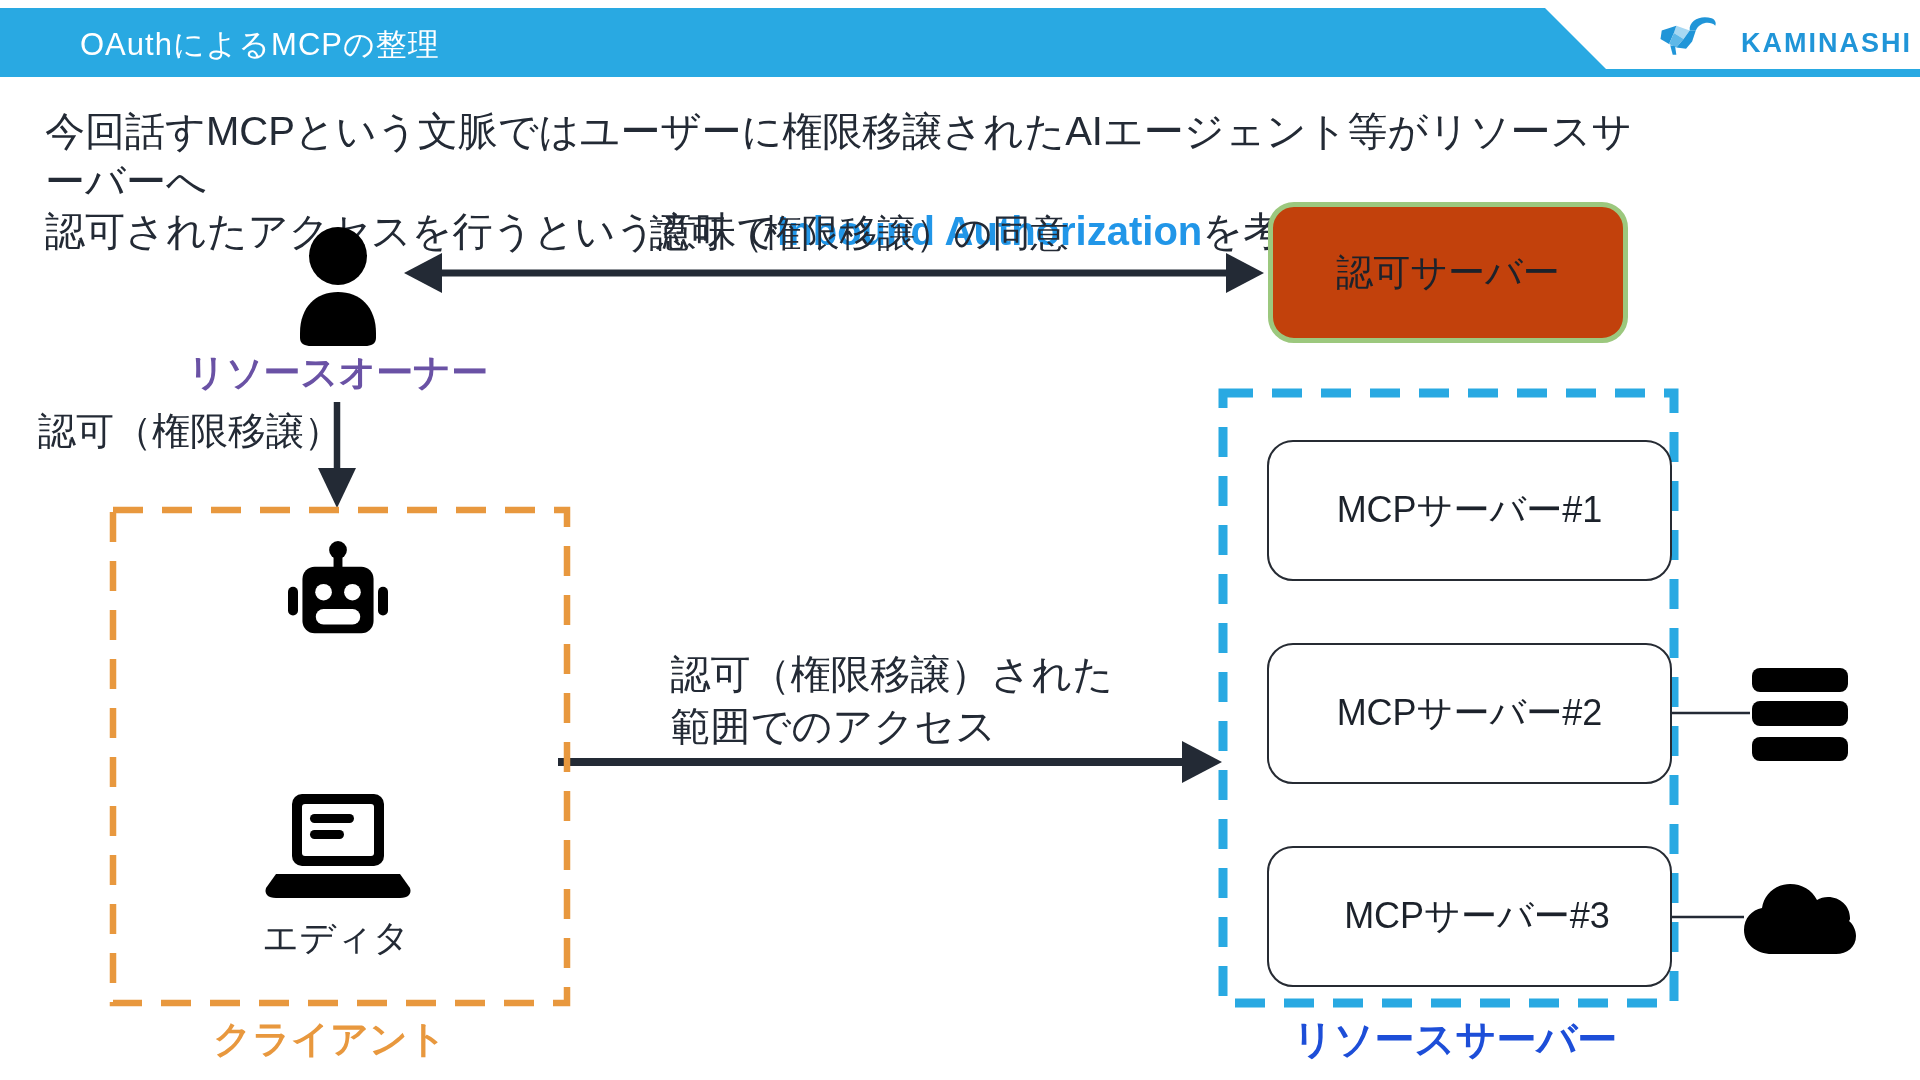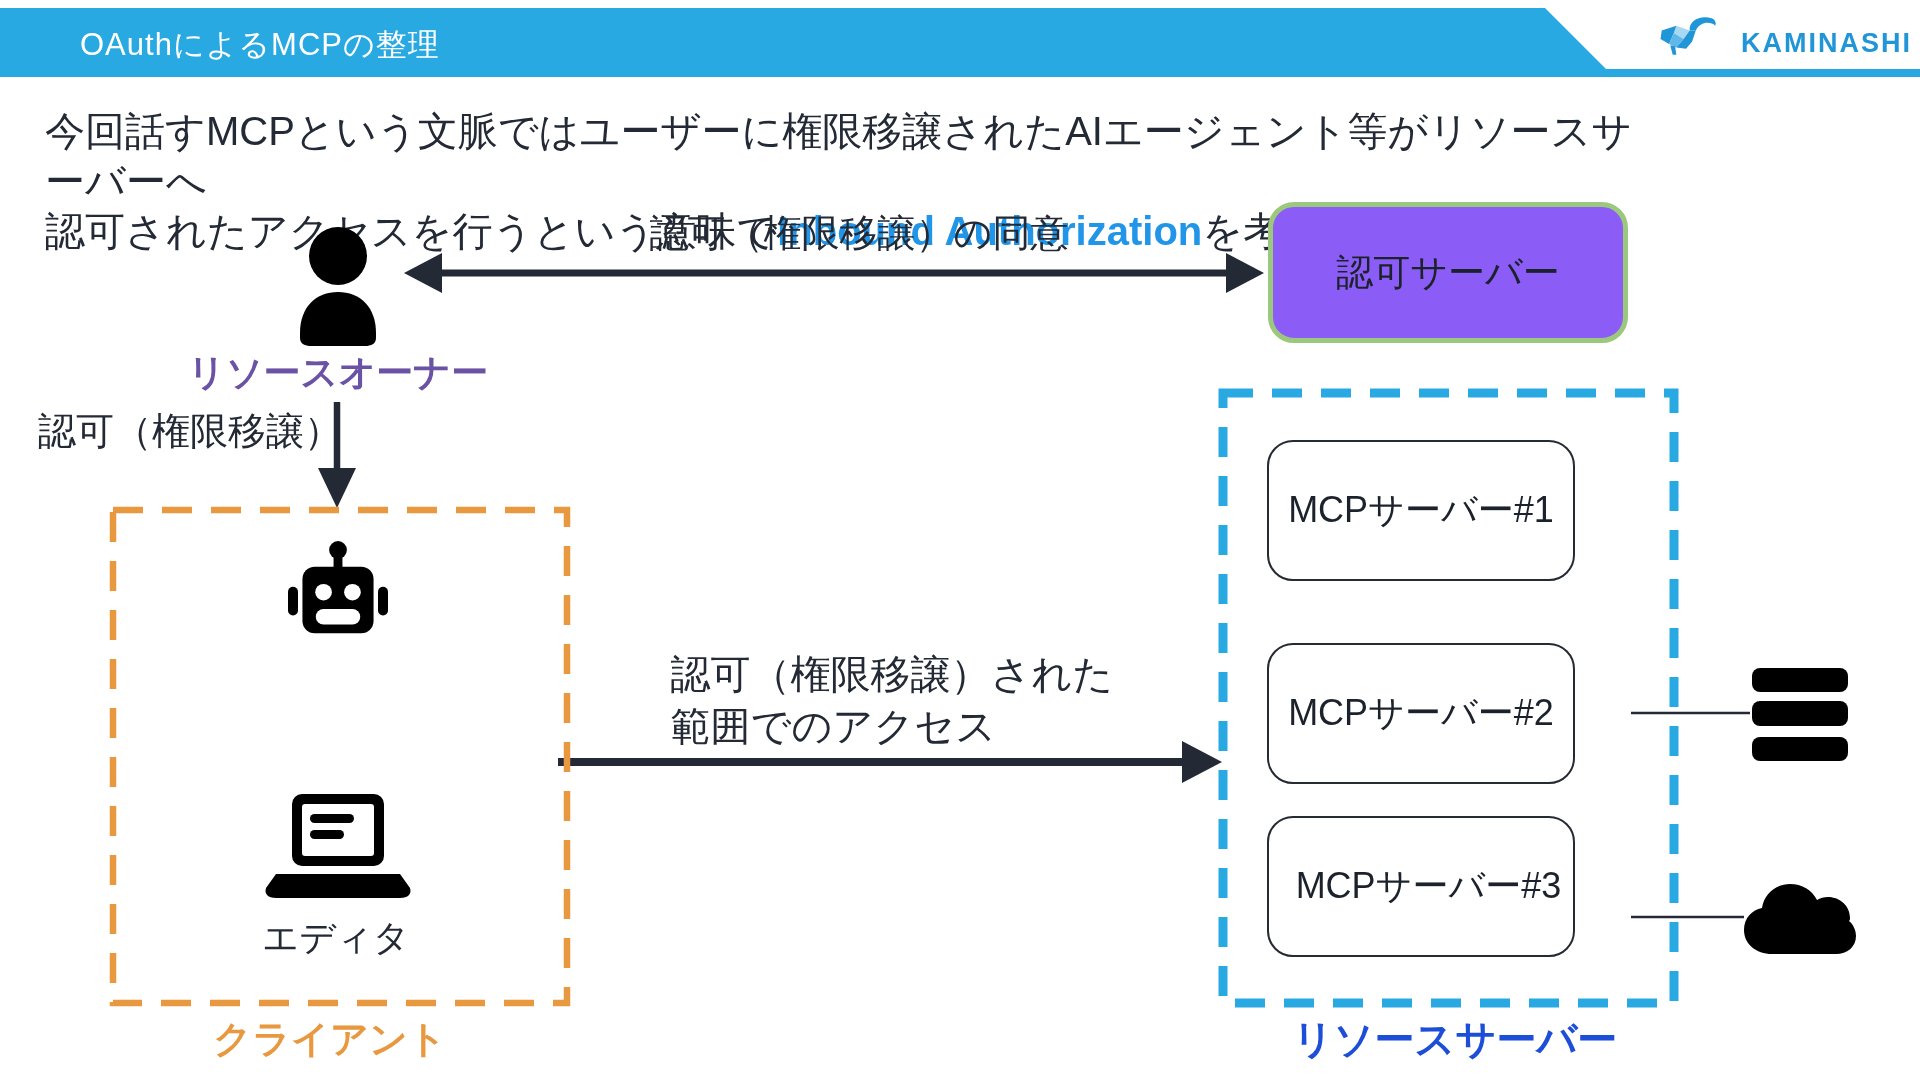--- a/index.html
+++ b/index.html
@@ -30,26 +30,26 @@
   .lbl{position:absolute;white-space:nowrap;}
   .lbl.center{transform:translateX(-50%);}
   .edge-label{font-size:38px;color:#232a35;}
   .edge-label2{font-size:40px;color:#232a35;text-align:left;line-height:52px;}
   .owner-label{font-size:37px;font-weight:bold;color:#6a52a5;}
   .client-label{font-size:38px;font-weight:bold;color:#e8983e;}
   .rs-label{font-size:40px;font-weight:bold;color:#1d4ed8;}
   
   .authbox{
     position:absolute;left:1268px;top:202px;width:360px;height:141px;
-    border:5px solid #9cc87e;border-radius:26px;background:#8b5cf6;
+    border:5px solid #9cc87e;border-radius:26px;background:#c2410c;
     display:flex;align-items:center;justify-content:center;
     font-size:37px;color:#1c222b;box-sizing:border-box;
   }
   .mcpbox{
-    position:absolute;left:1267px;width:308px;height:141px;
+    position:absolute;left:1267px;width:405px;height:141px;
     border:2.5px solid #262b33;border-radius:26px;background:#ffffff;
     display:flex;align-items:center;justify-content:center;
     font-size:36px;color:#1c222b;box-sizing:border-box;
   }
   .icon-lbl{font-size:36px;color:#232a35;}
 </style>
 </head>
 <body>
 
 <div class="slide">
@@ -143,21 +143,21 @@
     <div>認可（権限移譲）された</div>
     <div>範囲でのアクセス</div>
   </div>
 
   <div class="mcpbox" style="top:440px;">
     <span>MCPサーバー#1</span>
   </div>
   <div class="mcpbox" style="top:643px;">
     <span>MCPサーバー#2</span>
   </div>
-  <div class="mcpbox" style="top:816px;padding-left:15px;">
+  <div class="mcpbox" style="top:846px;padding-left:15px;">
     <span>MCPサーバー#3</span>
   </div>
 
   <div class="lbl center rs-label" style="left:1455px;top:1012px;">リソースサーバー</div>
 
   <svg class="abs" style="left:1752px;top:664px;" width="96" height="100" viewBox="0 0 96 100">
     <rect x="0" y="4" width="96" height="24" rx="8" fill="#000000"></rect>
     <rect x="0" y="37" width="96" height="25" rx="8" fill="#000000"></rect>
     <rect x="0" y="73" width="96" height="24" rx="8" fill="#000000"></rect>
   </svg>

